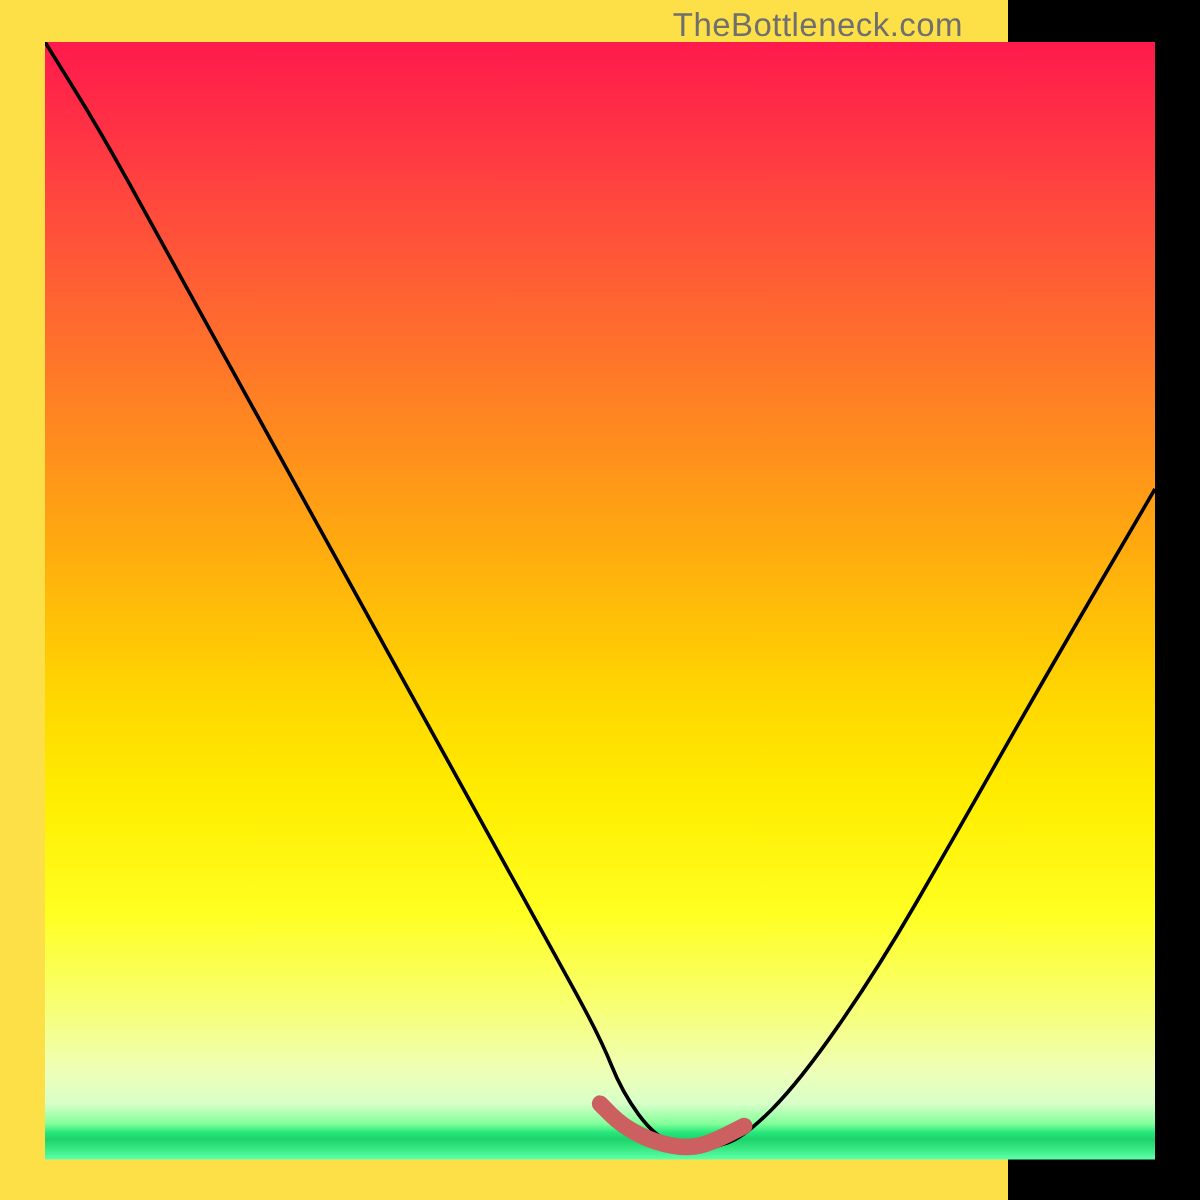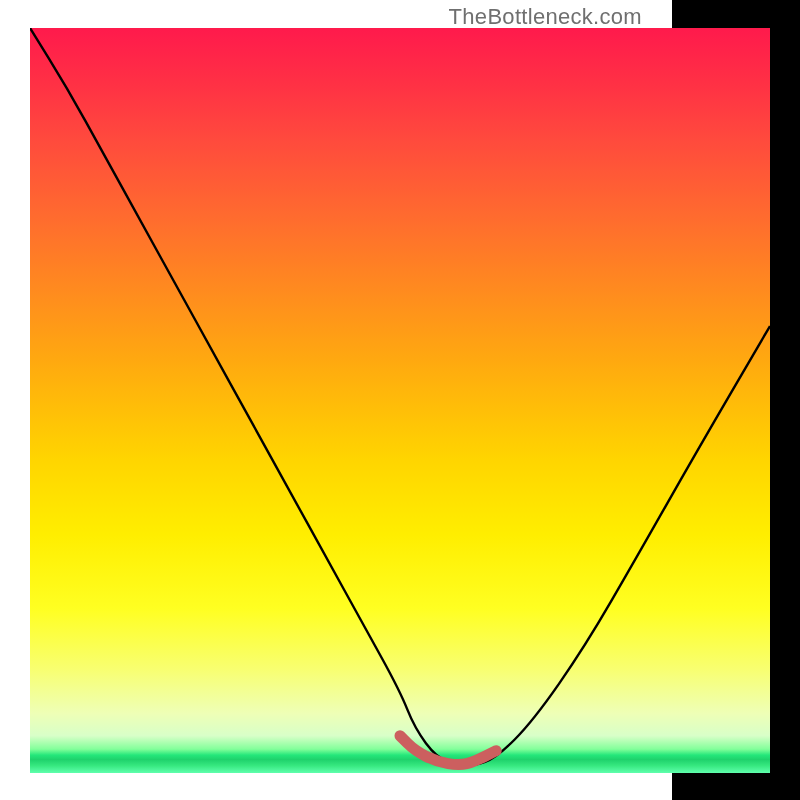--- a/index.html
+++ b/index.html
@@ -7,21 +7,21 @@
     padding: 0;
     width: 800px;
     height: 800px;
     background: #000;
     overflow: hidden;
   }
   .frame {
     position: relative;
     width: 672px;
     height: 800px;
-    background: #ffffff;
+    background: #fde047;
   }
   .plot-area {
     position: absolute;
     left: 30px;
     top: 28px;
     width: 740px;
     height: 745px;
     
     background: linear-gradient(to bottom,
       #ff1a4c 0%,

